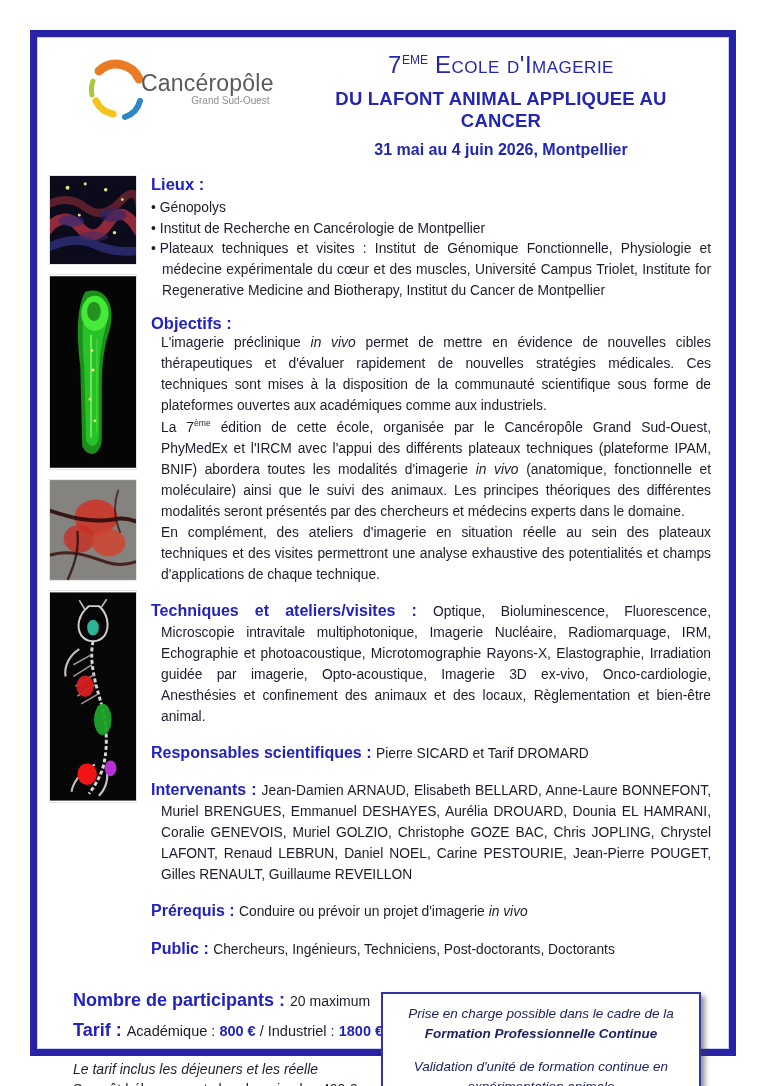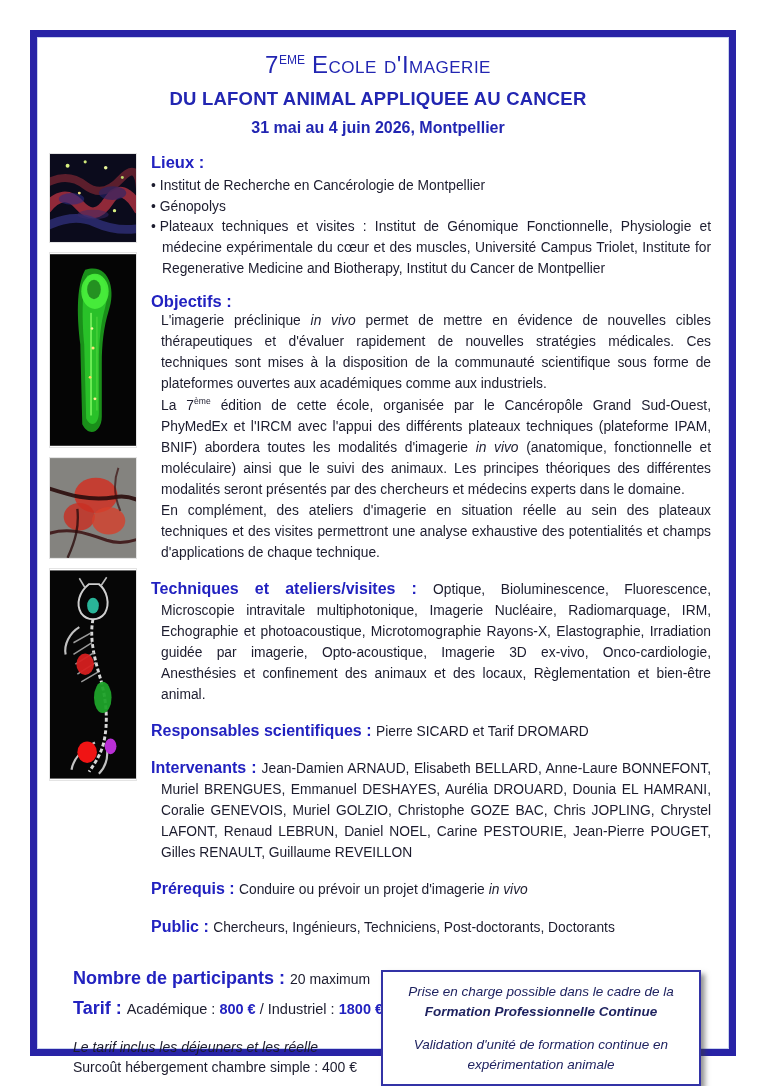--- a/index.html
+++ b/index.html
@@ -63,20 +63,32 @@
     font-style:italic;font-size:13.5px;line-height:1.45;
   }
   .fpc-box .p2{margin-top:14px;}
 </style>
 </head>
 <body>
 
 <div class="frame">
 
   <div class="header">
+    <div class="brand">
+      <svg width="62" height="74" viewBox="0 0 62 74">
+        <path d="M14,20 A25,25 0 0 1 54,28" fill="none" stroke="#e87b24" stroke-width="9" stroke-linecap="round"></path>
+        <path d="M8,30 A25,25 0 0 0 7,44" fill="none" stroke="#a9c93d" stroke-width="5" stroke-linecap="round"></path>
+        <path d="M11,50 A24,24 0 0 0 28,63" fill="none" stroke="#f4c41d" stroke-width="7" stroke-linecap="round"></path>
+        <path d="M40,66 A23,23 0 0 0 55,50" fill="none" stroke="#2f86c9" stroke-width="6" stroke-linecap="round"></path>
+      </svg>
+      <div class="brand-text">
+        <div class="brand-name">Cancéropôle</div>
+        <div class="brand-sub">Grand Sud-Ouest</div>
+      </div>
+    </div>
     <div class="titleblock">
       <div class="title1"><span class="num">7</span><span class="osup">EME</span><span> Ecole d'Imagerie</span></div>
       <div class="title2">DU LAFONT ANIMAL APPLIQUEE AU CANCER</div>
       <div class="title3">31 mai au 4 juin 2026, Montpellier</div>
     </div>
   </div>
 
   <div class="main">
 
     <div class="photos">
@@ -137,22 +149,22 @@
         <ellipse cx="38" cy="186" rx="10" ry="11" fill="#f01414"></ellipse>
         <ellipse cx="62" cy="180" rx="6" ry="8" fill="#b92fd6"></ellipse>
       </svg>
     </div>
 
     <div class="content">
 
       <div class="sec">
         <div class="sec-h">Lieux :</div>
         <ul class="lieux-list">
+          <li>Génopolys</li>
           <li>Institut de Recherche en Cancérologie de Montpellier</li>
-          <li>Génopolys</li>
           <li>Plateaux techniques et visites : Institut de Génomique Fonctionnelle, Physiologie et médecine expérimentale du cœur et des muscles, Université Campus Triolet, Institute for Regenerative Medicine and Biotherapy, Institut du Cancer de Montpellier</li>
         </ul>
       </div>
 
       <div class="sec">
         <div class="sec-h">Objectifs :</div>
         <p class="para"><span>L'imagerie préclinique </span><span class="it">in vivo</span><span> permet de mettre en évidence de nouvelles cibles thérapeutiques et d'évaluer rapidement de nouvelles stratégies médicales. Ces techniques sont mises à la disposition de la communauté scientifique sous forme de plateformes ouvertes aux académiques comme aux industriels.</span></p>
         <p class="para"><span>La 7</span><span class="sup">ème</span><span> édition de cette école, organisée par le Cancéropôle Grand Sud-Ouest, PhyMedEx et l'IRCM avec l'appui des différents plateaux techniques (plateforme IPAM, BNIF) abordera toutes les modalités d'imagerie </span><span class="it">in vivo</span><span> (anatomique, fonctionnelle et moléculaire) ainsi que le suivi des animaux. Les principes théoriques des différentes modalités seront présentés par des chercheurs et médecins experts dans le domaine.</span></p>
         <p class="para">En complément, des ateliers d'imagerie en situation réelle au sein des plateaux techniques et des visites permettront une analyse exhaustive des potentialités et champs d'applications de chaque technique.</p>
       </div>

